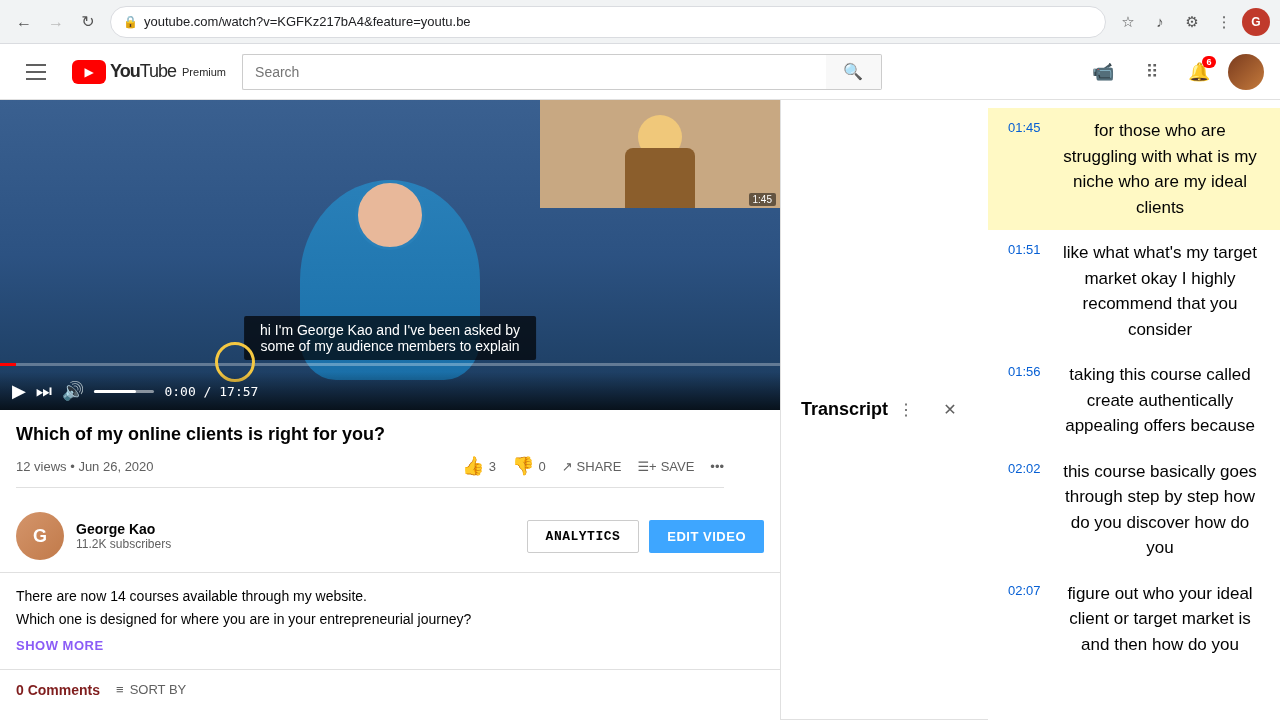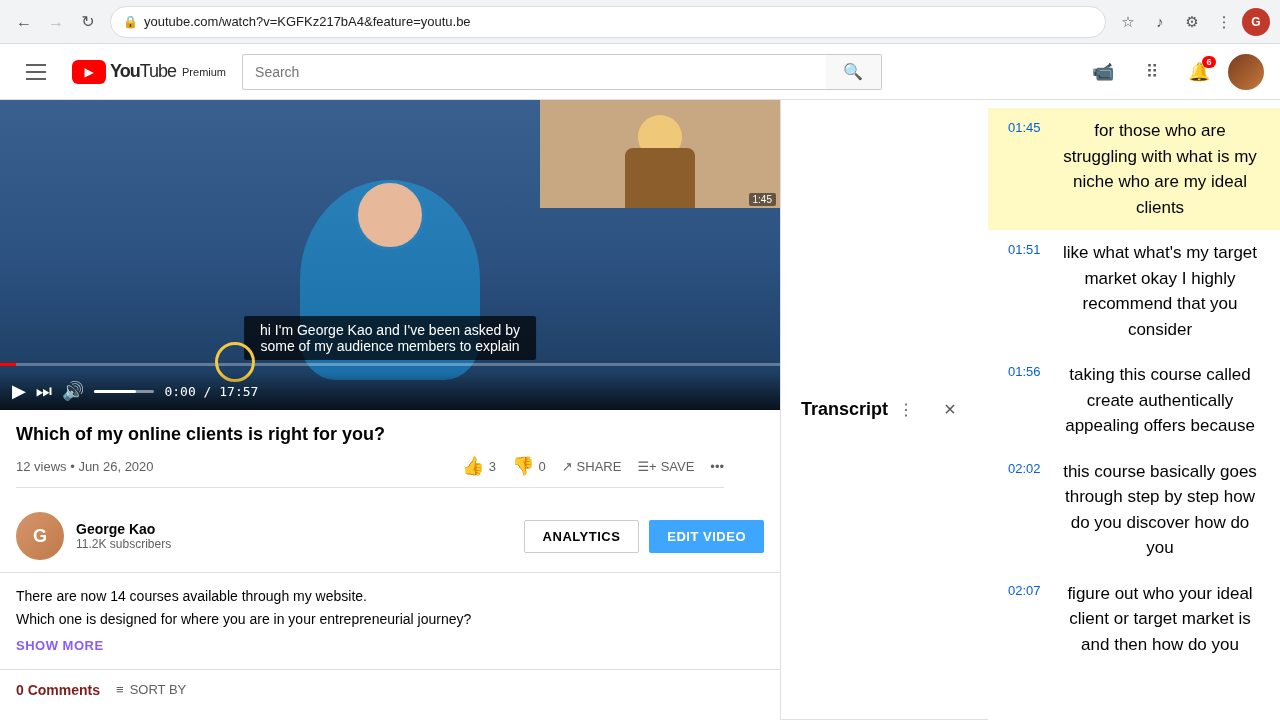--- a/index.html
+++ b/index.html
@@ -352,20 +352,21 @@
     .analytics-btn {
       background: none;
       border: 1px solid #ccc;
       padding: 8px 18px;
       border-radius: 2px;
       font-size: 13px;
       font-weight: 600;
       cursor: pointer;
       color: #030303;
       letter-spacing: 0.5px;
+      font-family: Liberation Mono, monospace;
     }
     .edit-btn {
       background: #3ea6ff;
       border: none;
       padding: 8px 18px;
       border-radius: 2px;
       font-size: 13px;
       font-weight: 600;
       cursor: pointer;
       color: white;

